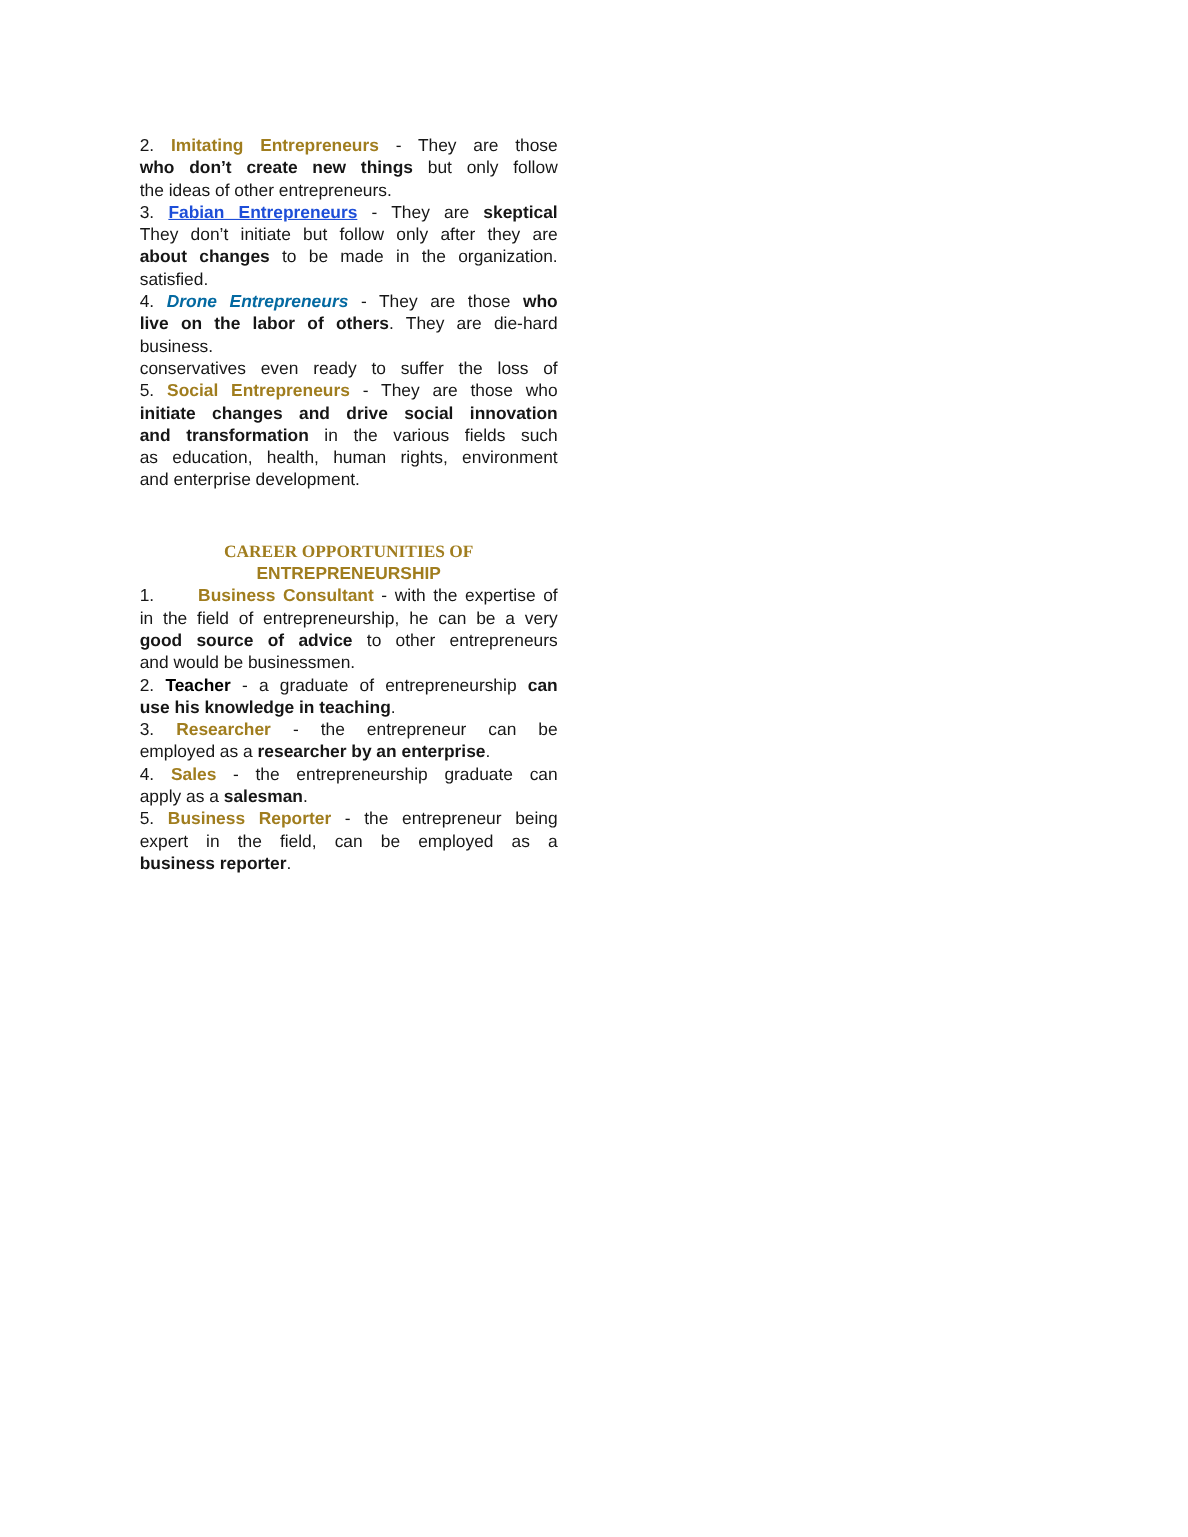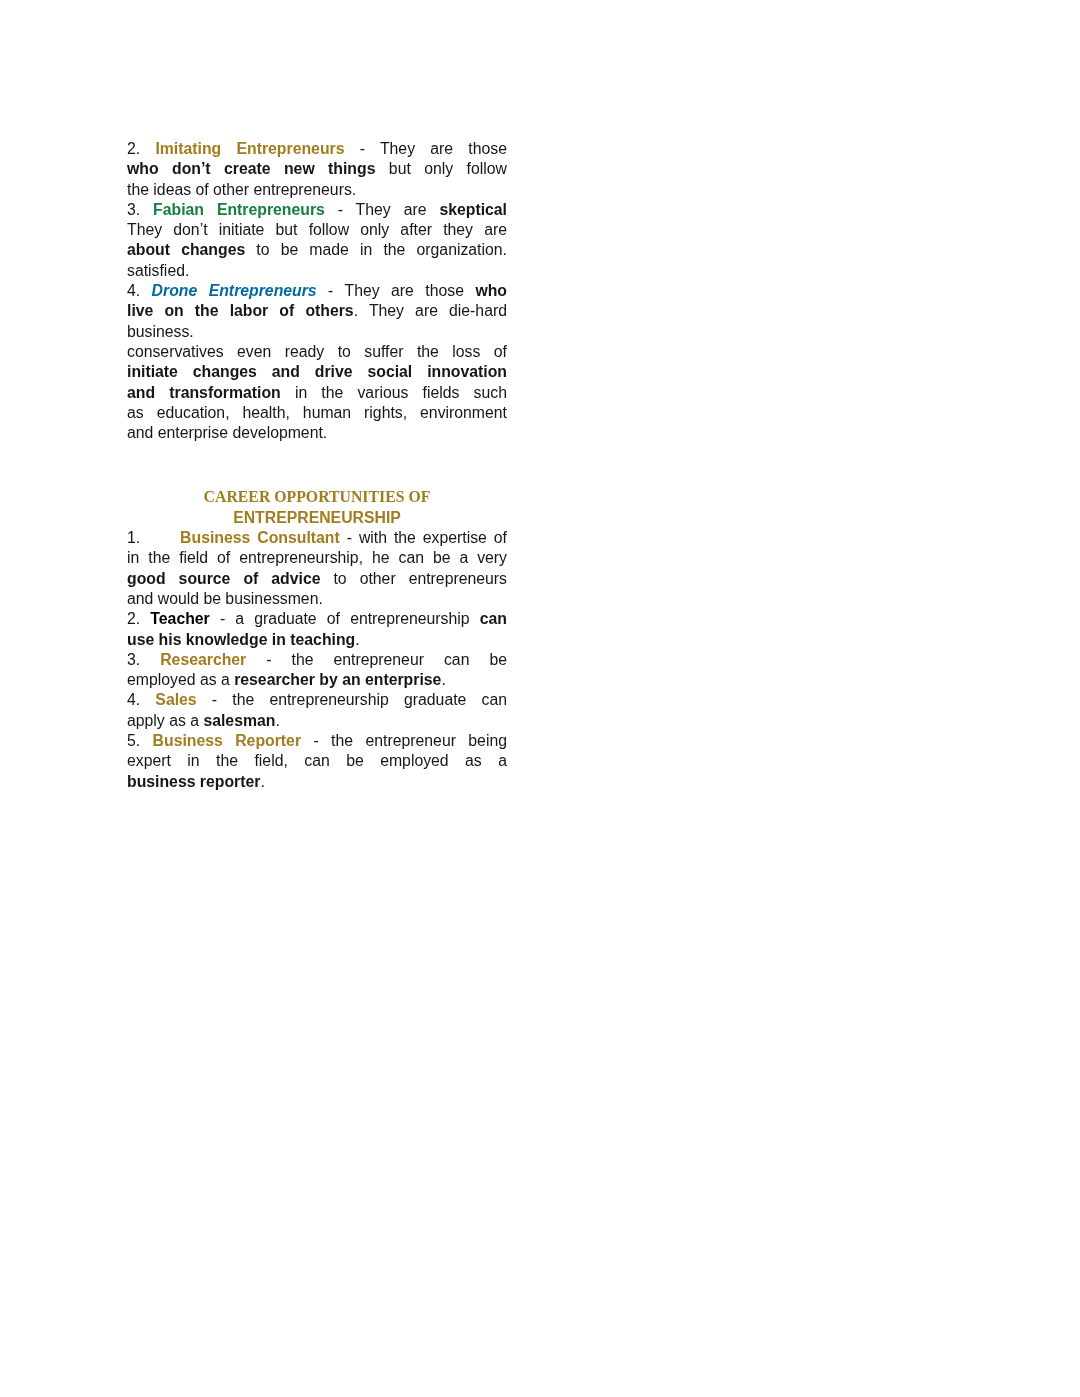--- a/index.html
+++ b/index.html
@@ -15,21 +15,21 @@
     font-family: "Liberation Sans", sans-serif;
   }
   .page {
     position: absolute;
     inset: 0;
     background: #ffffff;
   }
   .doc-column {
     position: absolute;
     left: 127px;
-    top: 139px;
+    top: 123px;
     width: 380px;
     font-size: 15.8px;
     line-height: 20.3px;
     color: #161616;
     font-kerning: normal;
   }
   .text-line {
     text-align: justify;
     text-justify: inter-word;
   }
@@ -46,28 +46,29 @@
   .section-gap { height: 44px; }
 </style>
 </head>
 <body>
 
 <div class="page">
   <div class="doc-column" style="color: rgb(22, 22, 22);">
       <div class="text-line jl"><span class="seg-n">2. </span><span class="seg-g" style="color: rgb(160, 125, 30);">Imitating Entrepreneurs</span><span class="seg-n"> - They are those</span></div>
       <div class="text-line jl"><span class="seg-b">who don’t create new things</span><span class="seg-n"> but only follow</span></div>
       <div class="text-line"><span class="seg-n">the ideas of other entrepreneurs.</span></div>
-      <div class="text-line jl"><span class="seg-n">3. </span><span class="seg-g" style="color: #15803d;">Fabian Entrepreneurs</span><span class="seg-n"> - They are </span><span class="seg-b">skeptical</span></div>
+      <div class="text-line jl"><span class="seg-n">3. </span><span class="seg-g" style="color: #1d4ed8; text-decoration: underline;">Fabian Entrepreneurs</span><span class="seg-n"> - They are </span><span class="seg-b">skeptical</span></div>
       <div class="text-line jl"><span class="seg-n">They don’t initiate but follow only after they are</span></div>
       <div class="text-line jl"><span class="seg-b">about changes</span><span class="seg-n"> to be made in the organization.</span></div>
       <div class="text-line"><span class="seg-n">satisfied.</span></div>
       <div class="text-line jl"><span class="seg-n">4. </span><span class="seg-g" style="color: #0369a1; font-style: italic;">Drone Entrepreneurs</span><span class="seg-n"> - They are those </span><span class="seg-b">who</span></div>
       <div class="text-line jl"><span class="seg-b">live on the labor of others</span><span class="seg-n">. They are die-hard</span></div>
       <div class="text-line"><span class="seg-n">business.</span></div>
       <div class="text-line jl"><span class="seg-n">conservatives even ready to suffer the loss of</span></div>
+      <div class="text-line jl"><span class="seg-n">5. </span><span class="seg-g" style="color: rgb(160, 125, 30);">Social Entrepreneurs</span><span class="seg-n"> - They are those who</span></div>
       <div class="text-line jl"><span class="seg-b">initiate changes and drive social innovation</span></div>
       <div class="text-line jl"><span class="seg-b">and transformation</span><span class="seg-n"> in the various fields such</span></div>
       <div class="text-line jl"><span class="seg-n">as education, health, human rights, environment</span></div>
       <div class="text-line"><span class="seg-n">and enterprise development.</span></div>
       <div class="section-gap"></div>
       <div class="heading-line" style="color: rgb(160, 125, 30); font-family: Liberation Serif, serif;">CAREER OPPORTUNITIES OF</div>
       <div class="heading-line" style="color: rgb(160, 125, 30);">ENTREPRENEURSHIP</div>
       <div class="text-line jl"><span class="seg-n">1. </span><span class="seg-g" style="color: rgb(160, 125, 30); padding-left: 33px;">Business Consultant</span><span class="seg-n"> - with the expertise of</span></div>
       <div class="text-line jl"><span class="seg-n">in the field of entrepreneurship, he can be a very</span></div>
       <div class="text-line jl"><span class="seg-b">good source of advice</span><span class="seg-n"> to other entrepreneurs</span></div>

